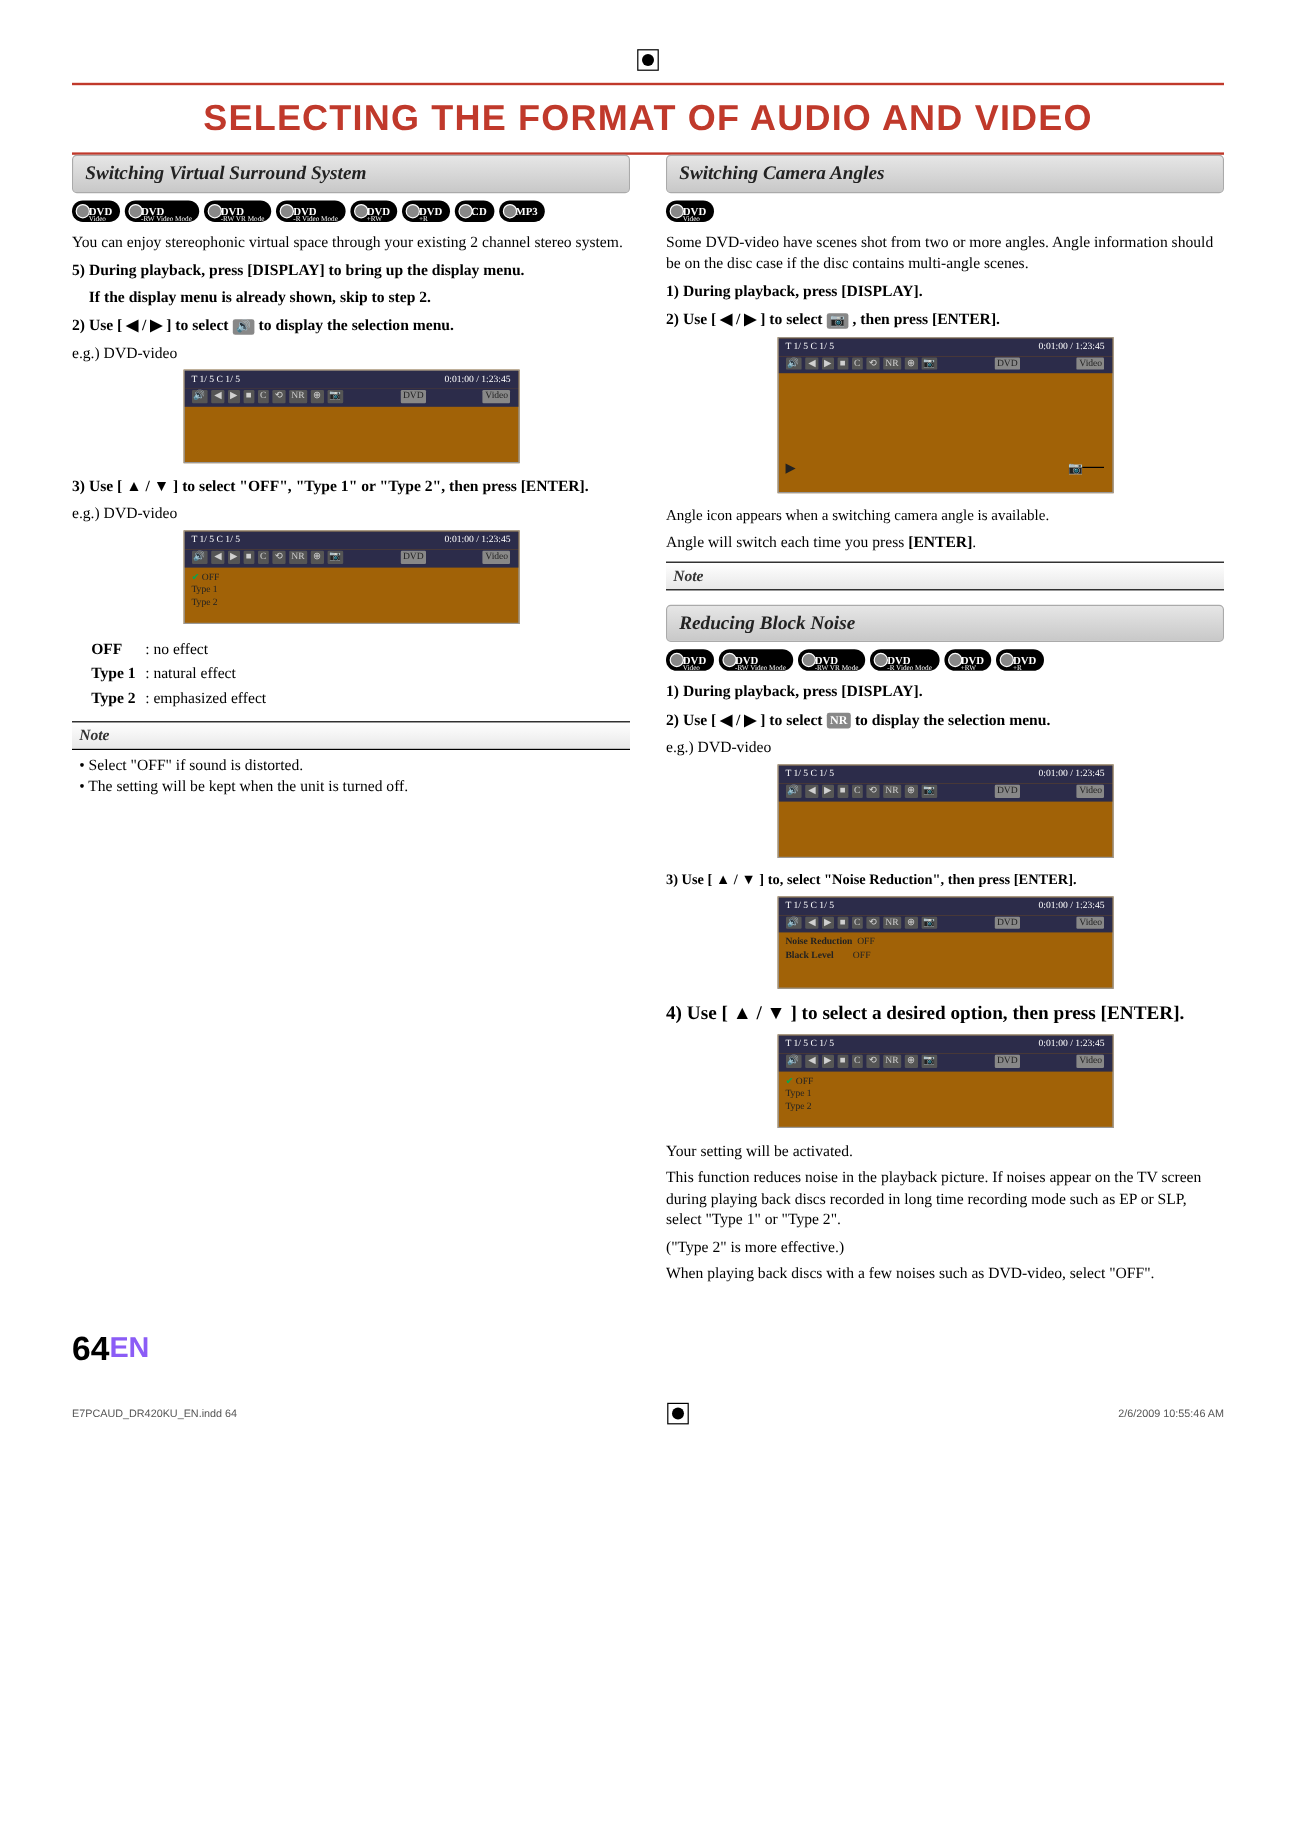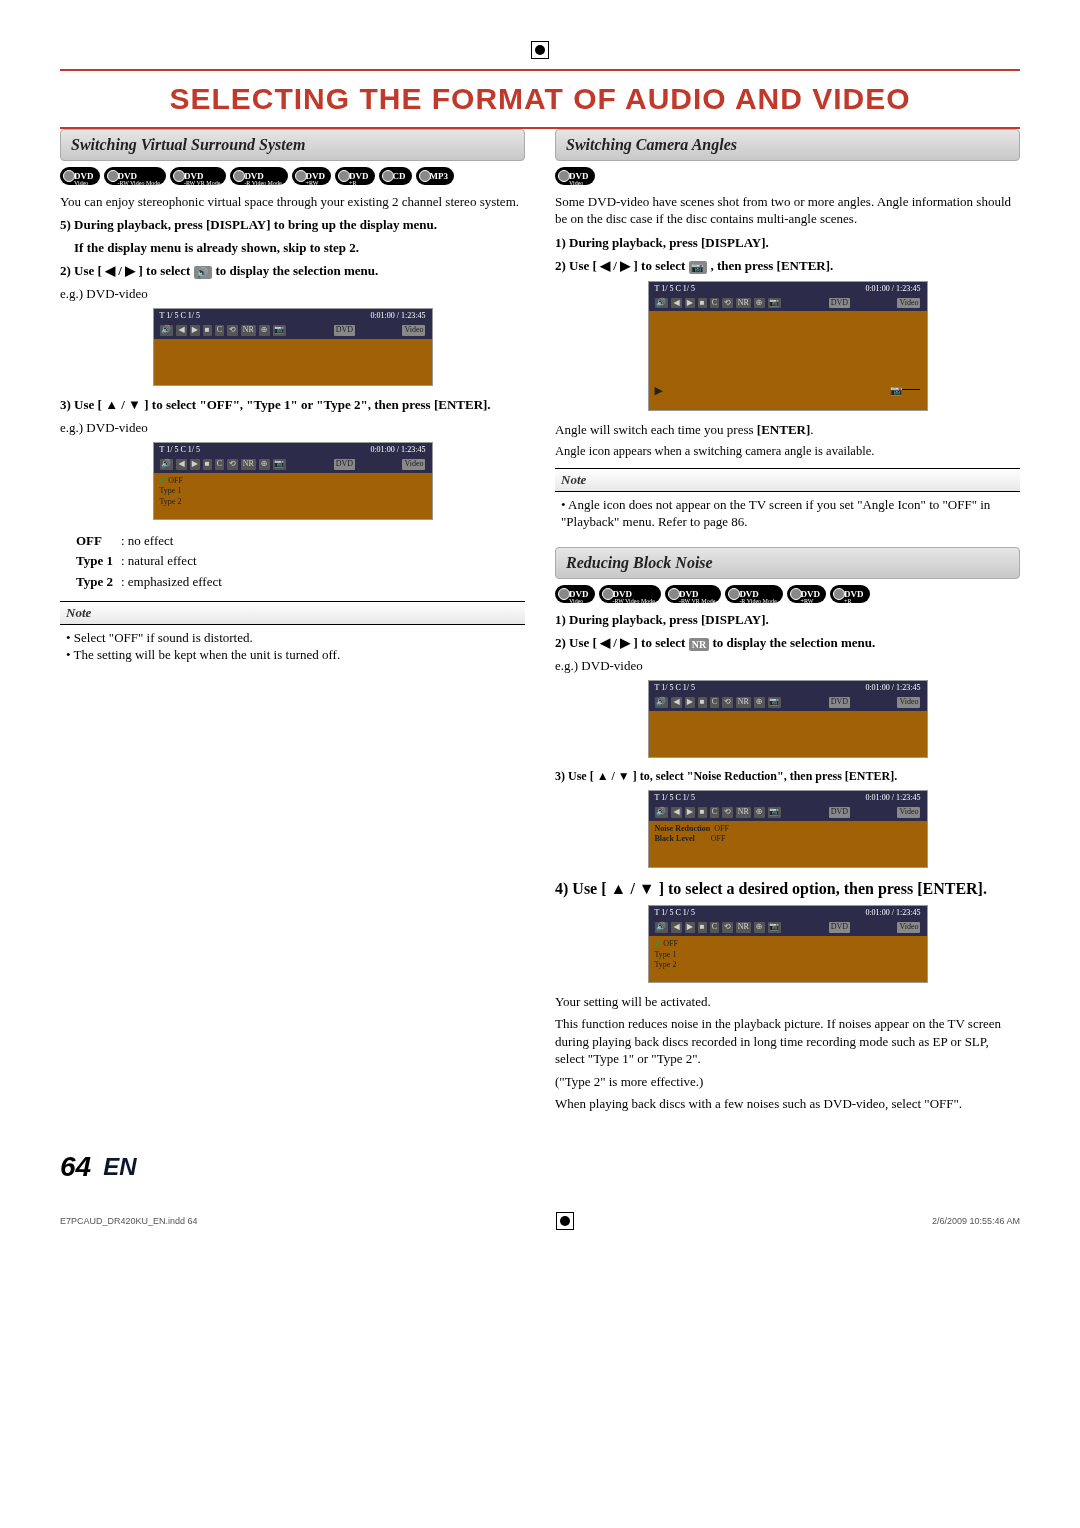--- a/index.html
+++ b/index.html
@@ -25,23 +25,23 @@
   .osd-body { height: 46px; padding: 3px 6px; font-size:8px; color:#222; }
   .osd-body .chk::before { content:"✔ "; color:#0a5;}
   .opt-table { margin:6px 0 8px 14px;}
   .opt-table td { padding: 0 6px 1px 0; vertical-align: top;}
   .opt-table td:first-child { font-weight: bold;}
   .note-hdr { font-style: italic; font-weight: bold; color:#333; border-top:1px solid #000; border-bottom:1px solid #000; background:linear-gradient(#fff,#e8e8e8); padding:2px 6px; margin-top:8px;}
   ul.note { list-style: none; padding: 4px 6px;}
   ul.note li::before { content:"• "; }
   .smallicon { display:inline-block; background:#888; color:#fff; font-size:10px; padding:0 3px; border-radius:2px; line-height:13px; vertical-align:middle;}
   .play { font-size:11px;}
-  .pg-foot { margin-top: 30px; display:flex; align-items:center;font-style:italic;}
+  .pg-foot { margin-top: 30px; display:flex; align-items:center;}
   .pg-num { font-size: 28px; font-weight: bold;}
-  .pg-lang { font-size: 24px; font-weight: bold; margin-left:12px; color:#0f172a;}
+  .pg-lang { font-size: 24px; font-weight: bold; color:#8b5cf6;}
   .print-foot { display:flex; justify-content:space-between; font-size:9px; color:#555; margin-top:26px; align-items:center;}
   .reg { display:inline-block; width:18px; height:18px; border:1px solid #000; position:relative; vertical-align:middle;}
   .reg::after{ content:""; position:absolute; width:10px; height:10px; background:#000; border-radius:50%; top:3px; left:3px;}
   .top-reg { text-align:center; margin-bottom:10px;}
   .angle-callout { position:absolute; bottom:4px; right:24px; font-size:10px;}
   .angle-callout::after { content:""; position:absolute; width:18px; height:1px; background:#000; top:5px; left:12px;}
 </style>
 </head>
 <body>
 
@@ -173,29 +173,26 @@
           <span class="tag">⊕</span>
           <span class="tag">📷</span>
           <span class="tag2">DVD</span>
           <span class="tag2">Video</span>
         </div>
       <div class="osd-body" style="height:90px; position:relative;">
         <span class="play" style="position:absolute; bottom:4px; left:6px;">▶</span>
         <span class="angle-callout">📷</span>
       </div>
     </div>
+    <p style="font-size:12.5px;">Angle icon appears when a switching camera angle is available.</p>
     <p>
       <span>Angle will switch each time you press </span><b>[ENTER]</b><span>.</span>
     </p>
-    <p style="font-size:12.5px;">Angle icon appears when a switching camera angle is available.</p>
 
     <div class="note-hdr">Note</div>
-    <ul class="note">
-      <li>Angle icon does not appear on the TV screen if you set "Angle Icon" to "OFF" in "Playback" menu. Refer to page 86.</li>
-    </ul>
 
     <div class="section-hdr" style="margin-top:12px;">Reducing Block Noise</div>
     <div class="fmt-row">
       <span class="fmt-pill">DVD<sub>Video</sub></span>
       <span class="fmt-pill">DVD<sub>-RW Video Mode</sub></span>
       <span class="fmt-pill">DVD<sub>-RW VR Mode</sub></span>
       <span class="fmt-pill">DVD<sub>-R Video Mode</sub></span>
       <span class="fmt-pill">DVD<sub>+RW</sub></span>
       <span class="fmt-pill">DVD<sub>+R</sub></span>
     </div>

